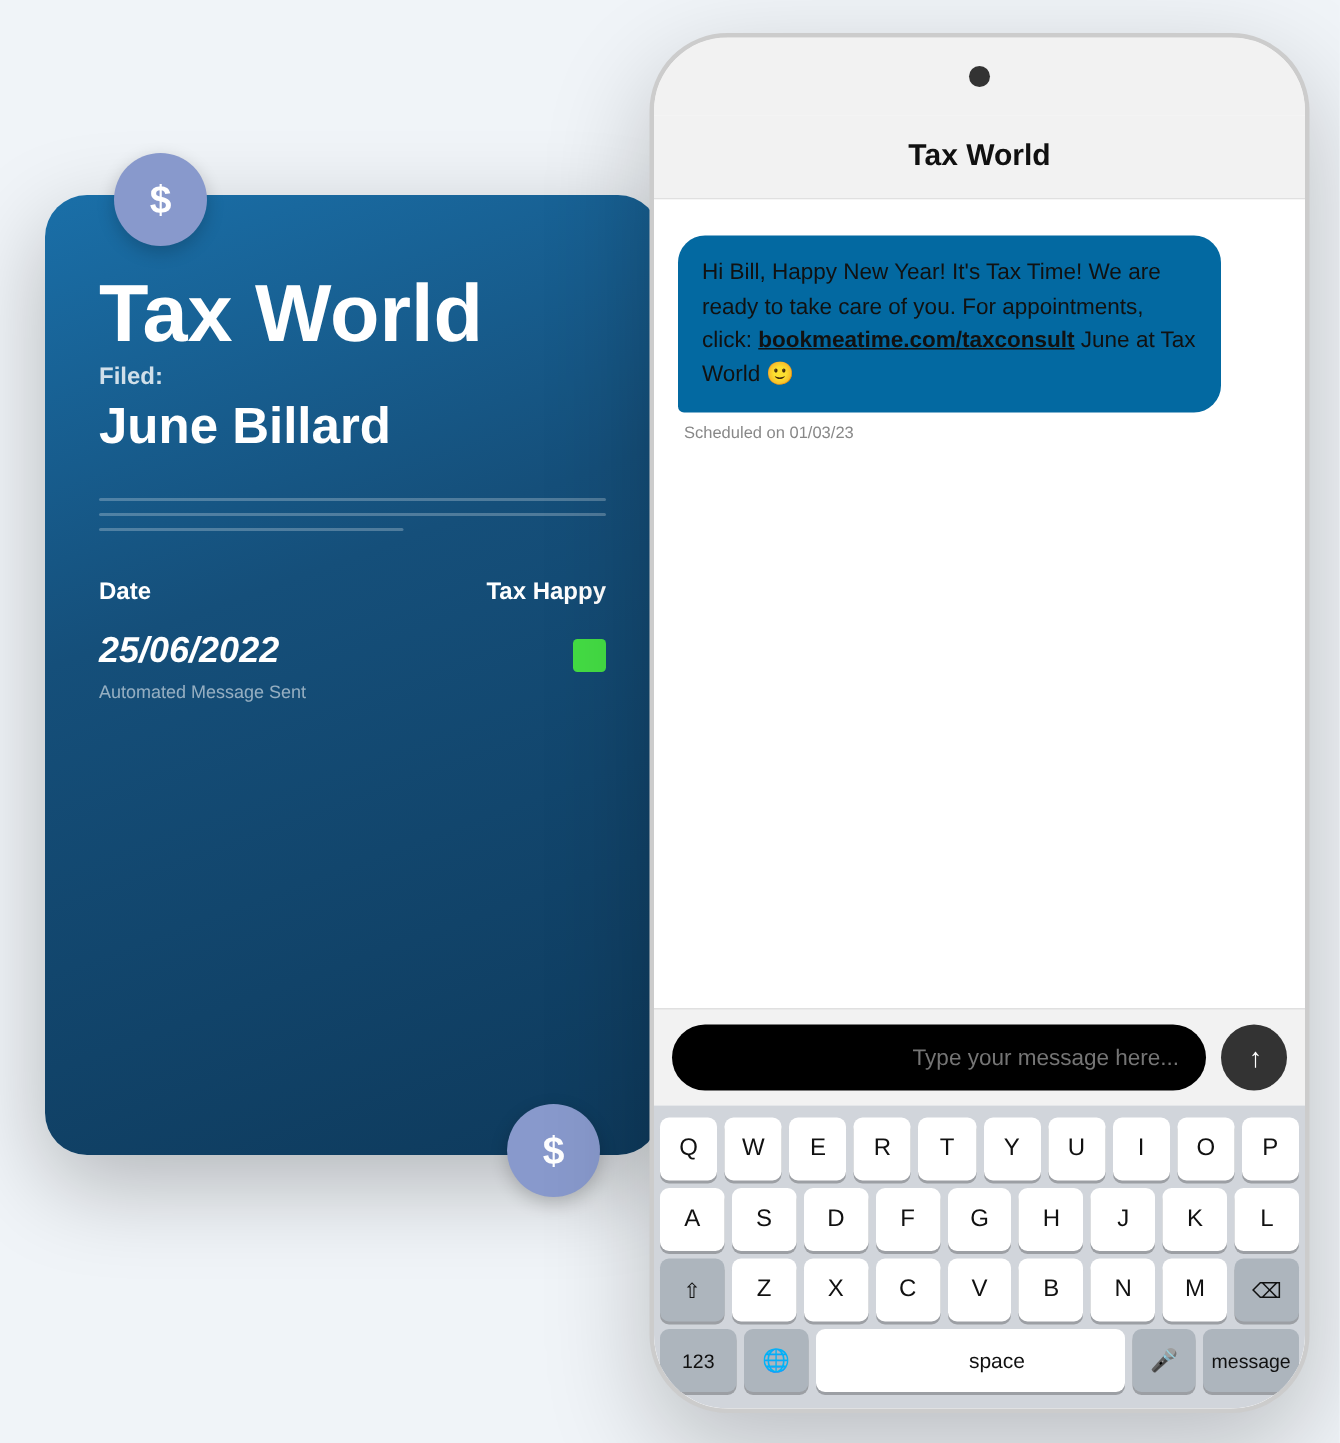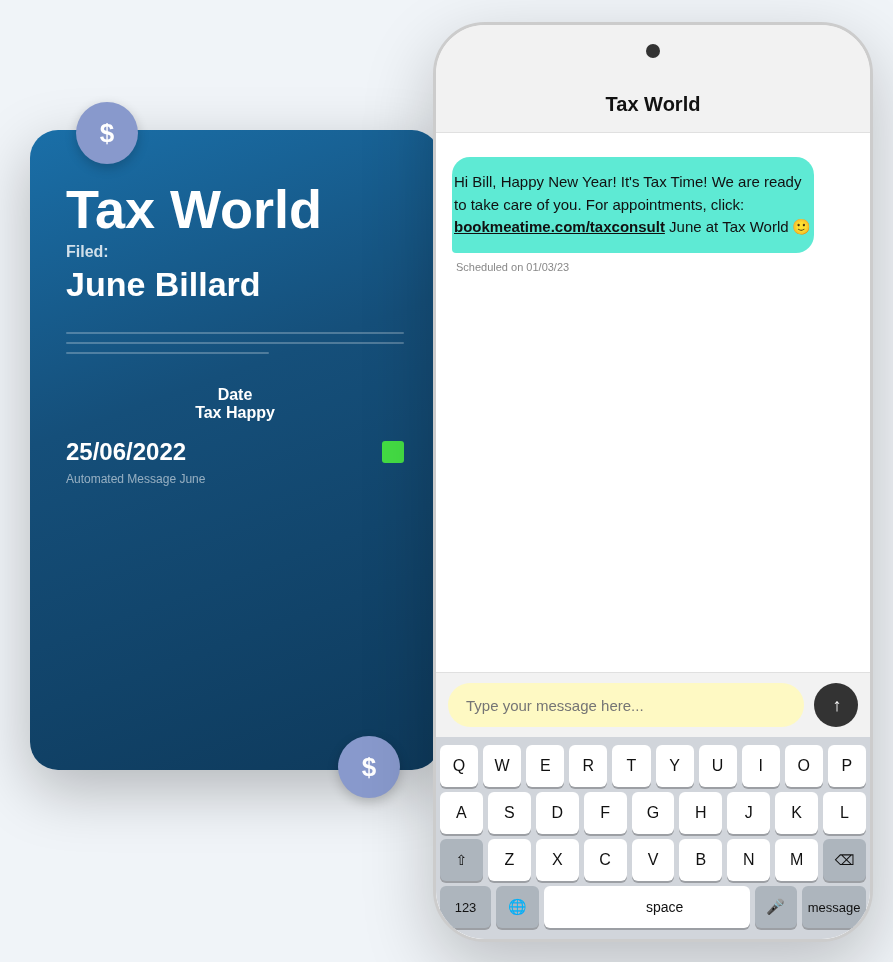--- a/index.html
+++ b/index.html
@@ -117,34 +117,34 @@
 
     .divider-line.short {
       width: 60%;
     }
 
     .table-header {
       display: flex;
       justify-content: space-between;
       align-items: center;
       margin-bottom: 16px;
-      flex-direction: column;
     }
 
     .table-header-label {
       font-size: 16px;
       font-weight: 600;
       color: white;
     }
 
     .table-row {
       display: flex;
       justify-content: space-between;
-      align-items: center;
+      align-items: flex-end;
       margin-bottom: 14px;
+      font-style: italic;
     }
 
     .table-date {
       font-size: 24px;
       font-weight: 700;
       color: white;
     }
 
     .checkbox-green {
       width: 22px;
@@ -231,23 +231,23 @@
     }
 
     .message-area {
       flex: 1;
       padding: 24px 16px;
       background: white;
       overflow: hidden;
     }
 
     .message-bubble {
-      background: #5eead4;
+      background: #0369a1;
       border-radius: 18px 18px 18px 4px;
-      padding: 14px 2px;
+      padding: 14px 16px;
       max-width: 90%;
       margin-bottom: 8px;
     }
 
     .message-text {
       font-size: 15px;
       color: #111;
       line-height: 1.5;
     }
 
@@ -270,27 +270,28 @@
       display: flex;
       align-items: center;
       gap: 10px;
       border-top: 1px solid #e0e0e0;
       flex-shrink: 0;
     }
 
     .message-input {
       flex: 1;
       height: 44px;
-      background: #fef9c3;
+      background: #000000;
       border-radius: 22px;
       border: none;
       outline: none;
       padding: 0 18px;
       font-size: 15px;
       color: #888;
+      text-align: right;
     }
 
     .send-button {
       width: 44px;
       height: 44px;
       background: #333;
       border-radius: 50%;
       display: flex;
       align-items: center;
       justify-content: center;
@@ -382,21 +383,21 @@
       <span class="table-header-label">Date</span>
       <span class="table-header-label">Tax Happy</span>
     </div>
 
     <div class="table-row">
       <span class="table-date">25/06/2022</span>
       <div class="checkbox-green"></div>
     </div>
 
 
-    <div class="automated-msg">Automated Message June</div>
+    <div class="automated-msg">Automated Message Sent</div>
 
     <div class="dollar-icon-bottom">
       <span>$</span>
     </div>
   </div>
 
   <div class="phone-wrapper">
     <div class="phone-shell">
 
       <div class="phone-notch-area">

